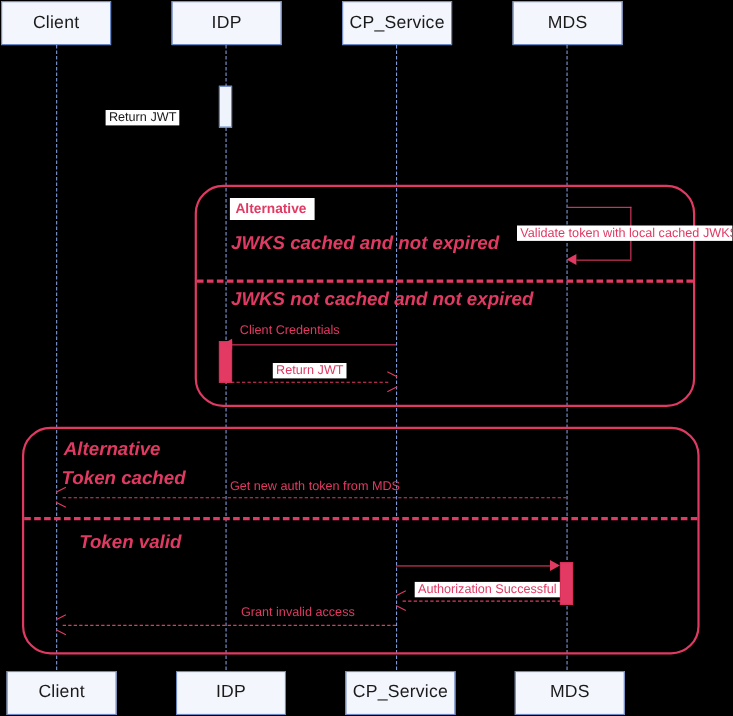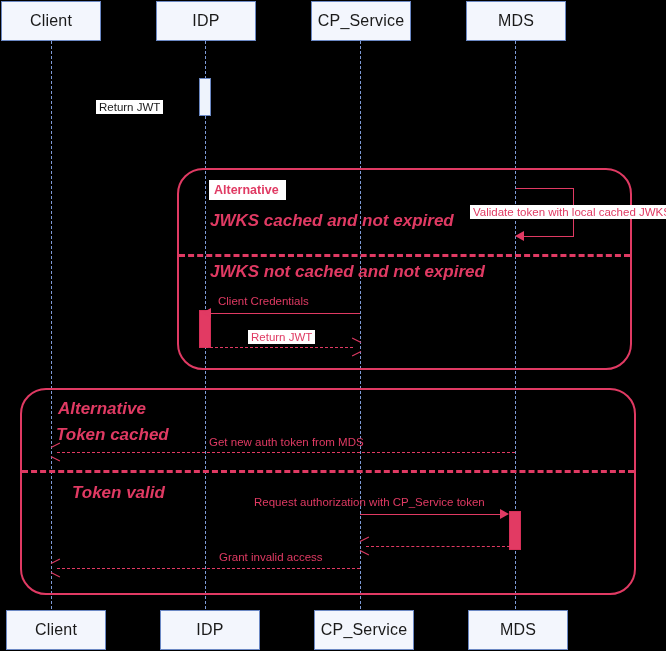--- a/index.html
+++ b/index.html
@@ -220,24 +220,24 @@
   <div class="frame-cond" style="left:56px; top:483px;margin-left:16px;">Token valid</div>
 
   <div class="msg-line dashed" style="left:57px; top:452px; width:458px;"></div>
   <div class="arrow-open-left" style="left:51px; top:447px;"></div>
   <div class="msg-label" style="left:209px; top:436px;">Get new auth token from MDS</div>
 
   <div class="activation pink" style="left:509px; top:511px; width:12px; height:39px;"></div>
 
   <div class="msg-line" style="left:360px; top:514px; width:142px;"></div>
   <div class="arrow-head right" style="left:500px; top:509px;"></div>
-  <div class="msg-label" style="left:254px; top:496px;">Request authorization with CP_Service token</div>
 
   <div class="msg-line dashed" style="left:366px; top:546px; width:144px;"></div>
   <div class="arrow-open-left" style="left:360px; top:541px;"></div>
+  <div class="msg-label boxed" style="left:377px; top:529px;">Authorization Successful</div>
 
   <div class="msg-line dashed" style="left:57px; top:568px; width:303px;"></div>
   <div class="arrow-open-left" style="left:51px; top:563px;"></div>
   <div class="msg-label" style="left:219px; top:551px;">Grant invalid access</div>
 
   <div class="participant" style="left:6px;   top:610px; width:100px; height:40px;">
     <span>Client</span>
   </div>
   <div class="participant" style="left:160px; top:610px; width:100px; height:40px;">
     <span>IDP</span>

